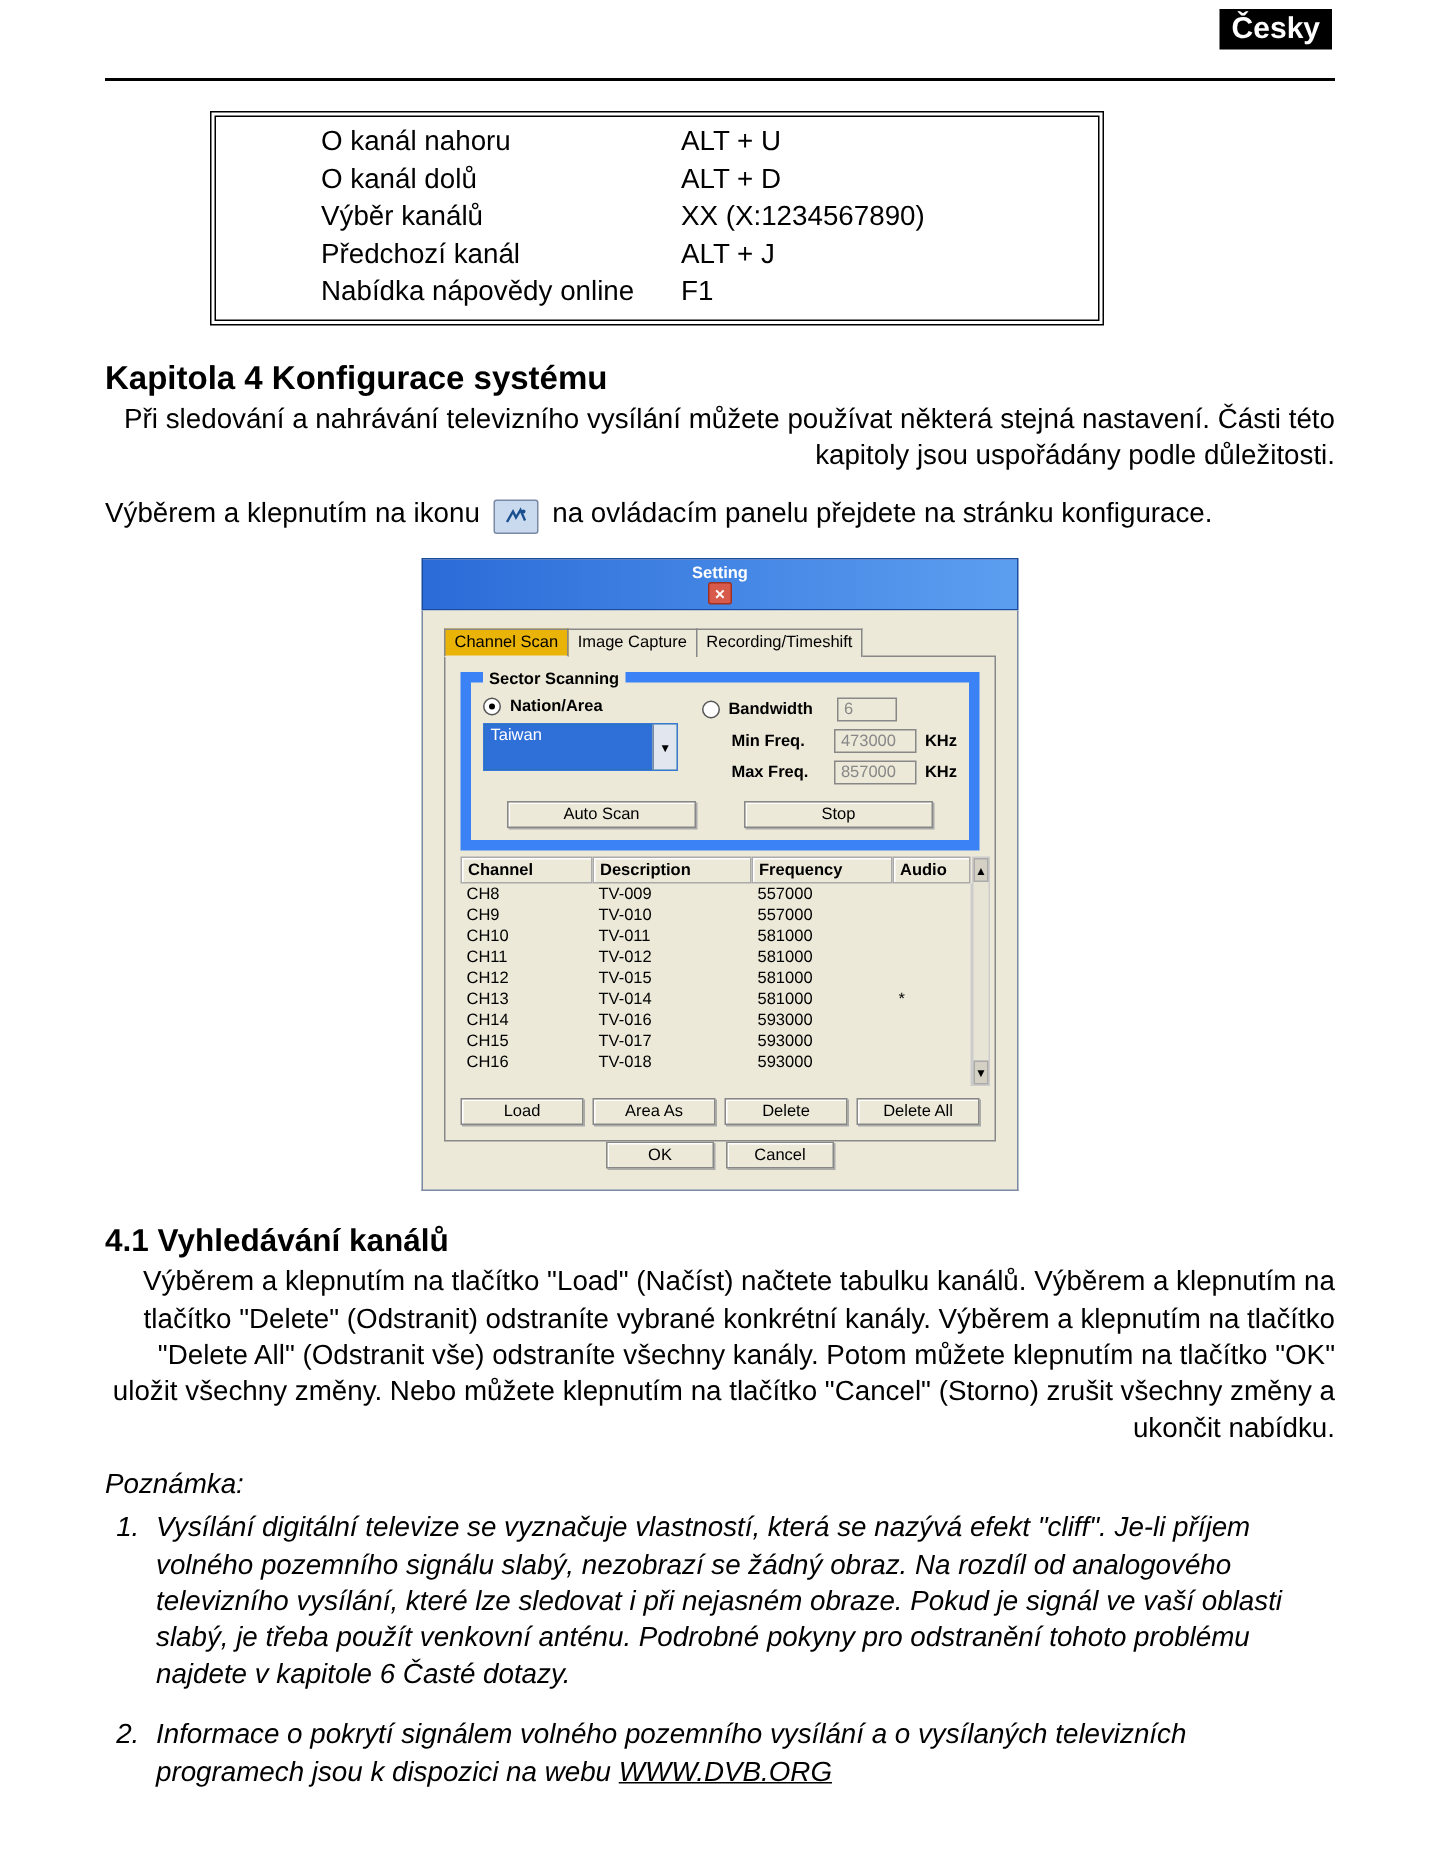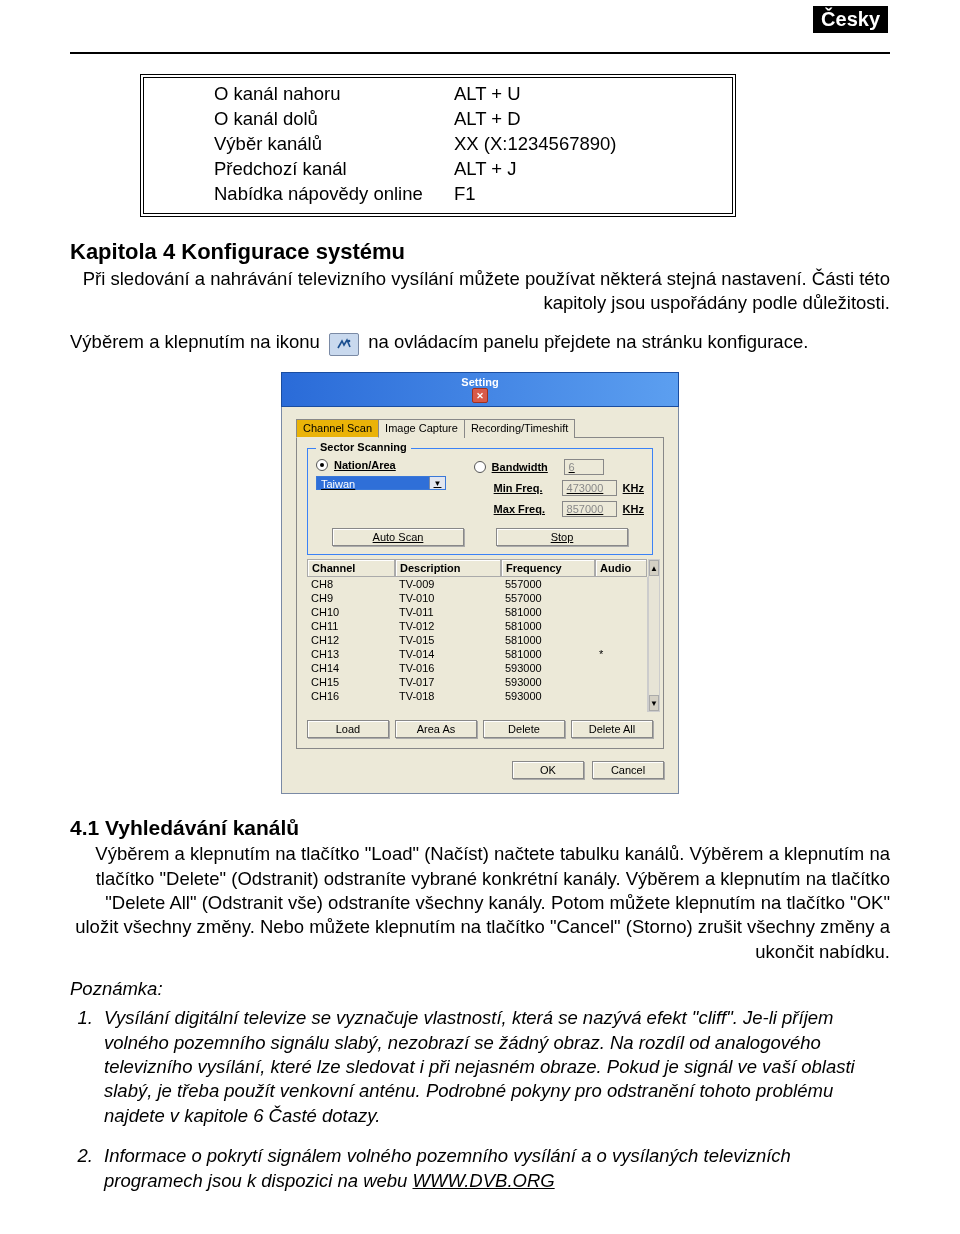--- a/index.html
+++ b/index.html
@@ -134,24 +134,23 @@
   .tab.active {
     background: #eab308;
     z-index: 2;
     border-bottom: 1px solid #ece9d8;
   }
   .tab-pane {
     border: 1px solid #888;
     padding: 10px;
   }
   .groupbox {
-    border: 1px solid #3b82f6;
+    border: 7px solid #3b82f6;
     padding: 10px 8px 8px 8px;
     position: relative;
-    text-decoration: underline;
   }
   .groupbox .legend {
     position: absolute;
     top: -8px;
     left: 8px;
     background: #ece9d8;
     padding: 0 4px;
     font-size: 11px;
     font-weight: bold;
   }
@@ -176,21 +175,21 @@
     box-sizing: border-box;
   }
   .textfield.disabled {
     background: #ece9d8;
     color: #888;
   }
   .combo {
     display: flex;
     border: 1px solid #3a78d8;
     background: #0f766e;
-    height: 14px;
+    height: 32px;
     box-sizing: border-box;
   }
   .combo .cval {
     flex: 1;
     background: #2f6fd8;
     color: #fff;
     font-size: 11px;
     padding: 1px 4px;
   }
   .combo .carrow {
@@ -259,23 +258,22 @@
   }
   .btn-row .btn { flex: 1;}
   .progress-track {
     border: 1px solid #888;
     height: 14px;
     background: #fff;
     margin-top: 2px;
   }
   .dlg-footer {
     display: flex;
-    justify-content: flex-end;
+    justify-content: center;
     gap: 8px;
-    margin-top: 12px;
   }
   .dlg-footer .btn { width: 70px;}
   .subheading {
     font-size: 21px;
     font-weight: bold;
     margin-bottom: 2px;
   }
   .note-label {
     font-style: italic;
     font-size: 18.5px;

